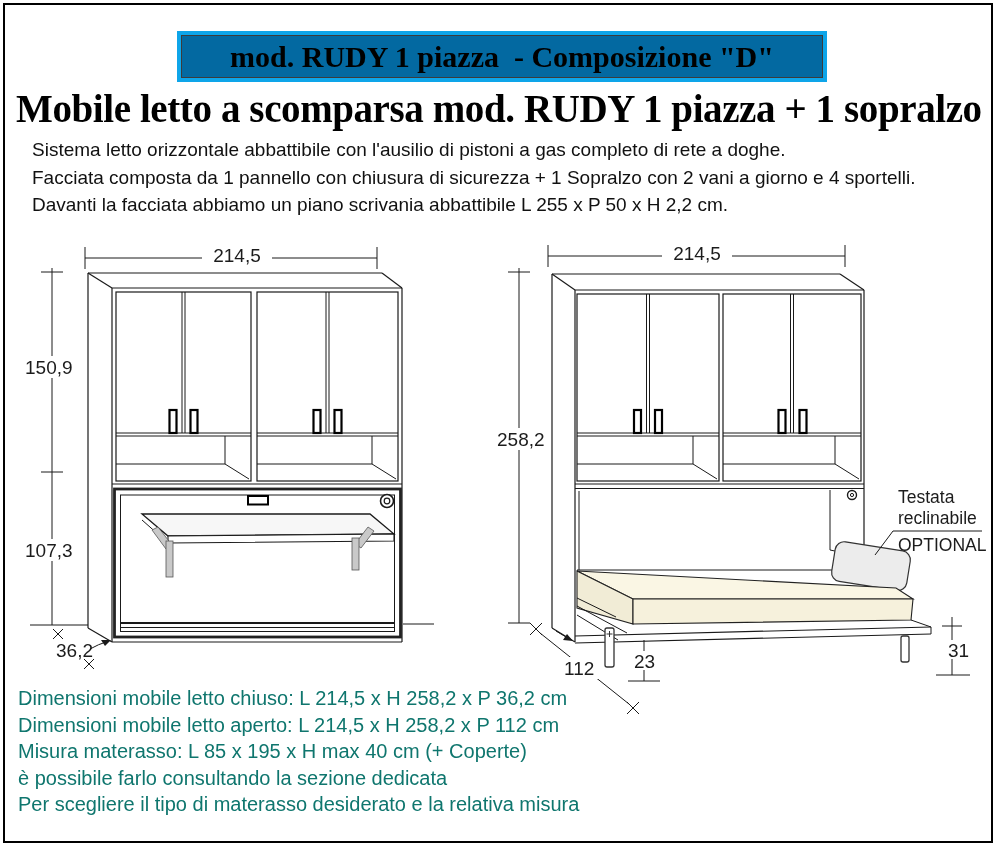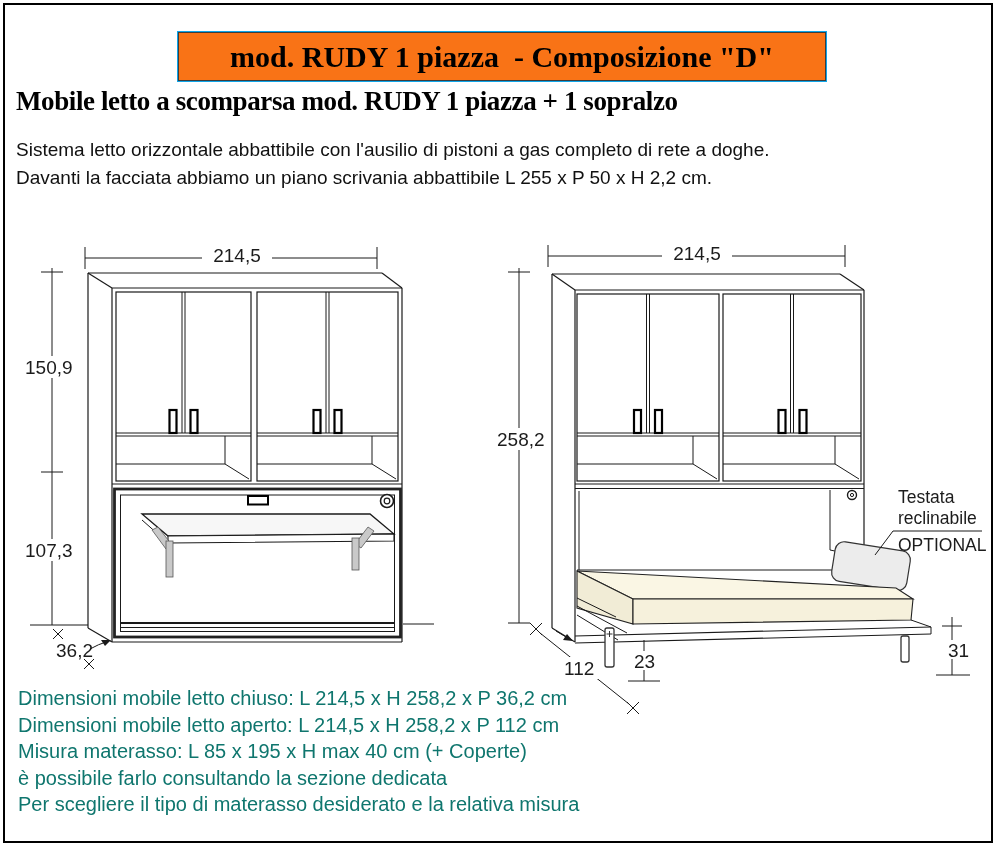--- a/index.html
+++ b/index.html
@@ -3,32 +3,32 @@
 <meta charset="utf-8">
 <style>
   html,body{margin:0;padding:0;}
   body{
     width:1000px;height:850px;position:relative;background:#fff;color:#000;
     font-family:"Liberation Sans",sans-serif;overflow:hidden;
   }
   .frame{position:absolute;left:3px;top:3px;width:990px;height:840px;border:2px solid #000;box-sizing:border-box;}
   .title-box{
     position:absolute;left:177px;top:31px;width:650px;height:51px;
-    border:1px solid #0ea5e9;box-sizing:border-box;padding:0;background:#f97316;
+    border:4px solid #0ea5e9;box-sizing:border-box;padding:0;background:#0369a1;
   }
   .title-inner{
     width:100%;height:100%;border:1px solid #3c3c3c;box-sizing:border-box;
     display:flex;align-items:center;justify-content:center;
     font-family:"Liberation Serif",serif;font-weight:bold;font-size:30px;white-space:pre;
   }
   .heading{
     position:absolute;left:16px;top:86px;width:970px;
-    font-family:"Liberation Serif",serif;font-weight:bold;font-size:27px;letter-spacing:-0.4px;white-space:nowrap;
+    font-family:"Liberation Serif",serif;font-weight:bold;font-size:39px;letter-spacing:-0.4px;white-space:nowrap;
   }
-  .desc{position:absolute;left:16px;top:136px;font-size:19px;line-height:27.5px;color:#111;}
+  .desc{position:absolute;left:32px;top:136px;font-size:19px;line-height:27.5px;color:#111;}
   .footer{position:absolute;left:18px;top:685px;font-size:20px;line-height:26.6px;color:#0f766e;}
   svg.drawings{position:absolute;left:0;top:240px;pointer-events:none;}
   svg text{font-family:"Liberation Sans",sans-serif;font-size:19px;fill:#1c1c1c;}
   svg text.note{font-size:17.5px;}
   .ln{stroke:#1a1a1a;stroke-width:1.2;fill:none;}
   .thin{stroke:#1a1a1a;stroke-width:1;fill:none;}
   .dim{stroke:#1a1a1a;stroke-width:1;fill:none;}
   .wh{fill:#ffffff;stroke:none;}
 </style>
 </head>
@@ -37,20 +37,21 @@
 <div class="frame"></div>
 
 <div class="title-box">
   <div class="title-inner">mod. RUDY 1 piazza  - Composizione "D"</div>
 </div>
 
 <div class="heading">Mobile letto a scomparsa mod. RUDY 1 piazza + 1 sopralzo</div>
 
 <div class="desc">
   <div>Sistema letto orizzontale abbattibile con l'ausilio di pistoni a gas completo di rete a doghe.</div>
+  <div>Facciata composta da 1 pannello con chiusura di sicurezza + 1 Sopralzo con 2 vani a giorno e 4 sportelli.</div>
   <div>Davanti la facciata abbiamo un piano scrivania abbattibile L 255 x P 50 x H 2,2 cm.</div>
 </div>
 
 <div class="footer">
   <div>Dimensioni mobile letto chiuso: L 214,5 x H 258,2 x P 36,2 cm</div>
   <div>Dimensioni mobile letto aperto: L 214,5 x H 258,2 x P 112 cm</div>
   <div>Misura materasso: L 85 x 195 x H max 40 cm (+ Coperte)</div>
   <div>è possibile farlo consultando la sezione dedicata</div>
   <div>Per scegliere il tipo di materasso desiderato e la relativa misura</div>
 </div>

